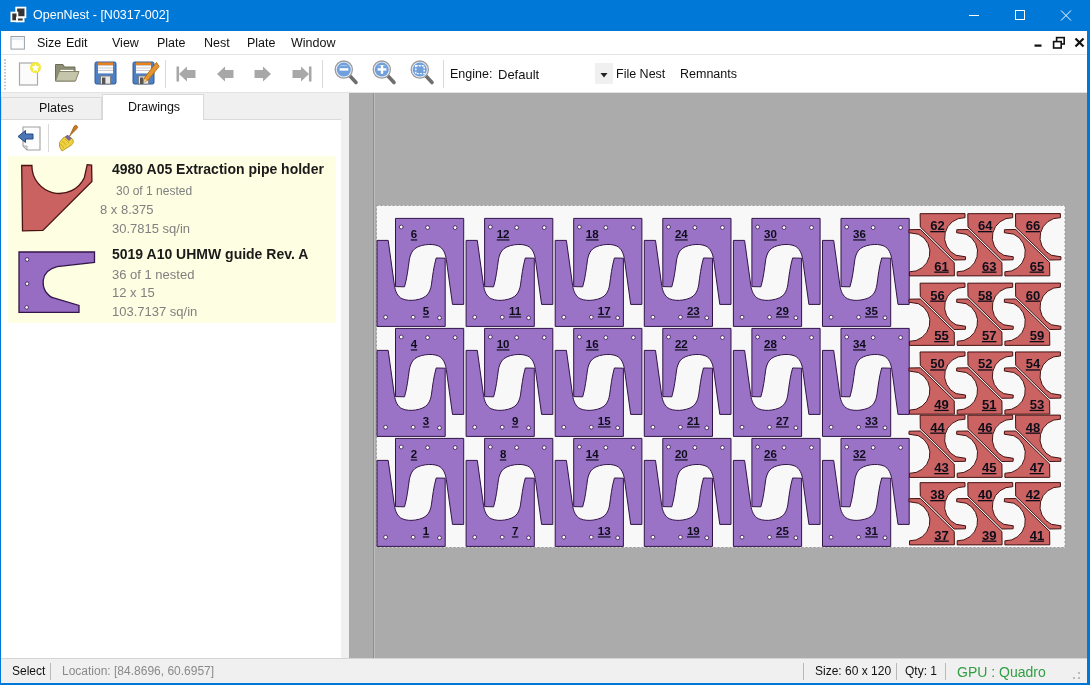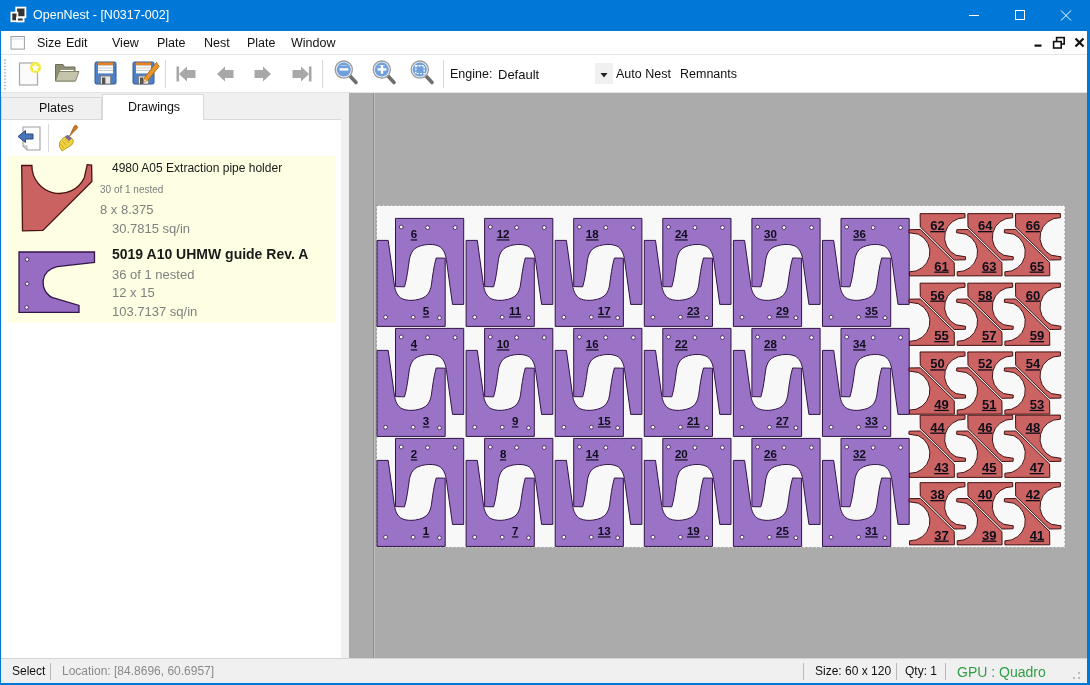--- a/index.html
+++ b/index.html
@@ -135,21 +135,21 @@
     <circle cx="9.8" cy="9.6" r="7" fill="#6fa0dc"></circle>
     <path d="M4.5 6.5 Q9.8 3.4 15.1 6.5 Q9.8 5.2 4.5 6.5 Z" fill="#cfe0f2"></path>
     <rect x="5.8" y="5.8" width="8.4" height="7.8" fill="none" stroke="#fff" stroke-width="1.4" stroke-dasharray="1.7 1.4"></rect>
   </svg>
 <div class="abs" style="left:450px;top:67px;font-size:12.5px;font-weight:normal;color:#111">Engine:</div>
 <div class="abs" style="left:498px;top:67px;font-size:13px;color:#111">Default</div>
 <div class="abs" style="left:595px;top:63px;width:18px;height:21px;background:#f0f0f0"></div>
 <svg class="abs" style="left:599px;top:72px" width="10" height="6" viewBox="0 0 10 6">
     <path d="M1.5 1 L8.5 1 L5 5.5 Z" fill="#222"></path>
   </svg>
-<div class="abs" style="left:616px;top:67px;font-size:12.5px;color:#111">Auto Nest</div>
+<div class="abs" style="left:616px;top:67px;font-size:12.5px;color:#111">File Nest</div>
 <div class="abs" style="left:680px;top:67px;font-size:12.5px;color:#111">Remnants</div>
 <div class="abs" style="left:0;top:93px;width:341px;height:565px;background:#fff"></div>
 <div class="abs" style="left:341px;top:93px;width:9px;height:565px;background:#f0f0f0"></div>
 <div class="abs" style="left:0;top:93px;width:341px;height:27px;background:#f0f0f0;border-bottom:1px solid #d9d9d9"></div>
 <div class="abs" style="left:1px;top:97px;width:101px;height:22px;background:#f0f0f0;border:1px solid #d9d9d9;border-bottom:none"></div>
 <div class="abs" style="left:39px;top:101px;font-size:12.5px;color:#111">Plates</div>
 <div class="abs" style="left:102px;top:94px;width:102px;height:26px;background:#fff;border:1px solid #d9d9d9;border-bottom:none"></div>
 <div class="abs" style="left:128px;top:100px;font-size:12.5px;color:#111">Drawings</div>
 <svg class="abs" style="left:16px;top:125px" width="27" height="27" viewBox="0 0 27 27">
     <path d="M7 2 L24 2 L24 25 L11 25 L7 21 Z" fill="#fdfdfd" stroke="#a0a0a0" stroke-width="1.1"></path>
@@ -166,22 +166,22 @@
 <div class="abs" style="left:8px;top:156px;width:328px;height:167px;background:#fdfee2"></div>
 <svg class="abs" style="left:21px;top:164px" width="72" height="68" viewBox="-0.7 -0.7 72 68">
     <path d="M0 0.8 L10.2 0.8 A27.5 27.5 0 0 0 62.7 12.7 L65.5 0 L69.9 0.3 L70.2 16.7 L21.2 65.7 L0.8 66.1 Z" fill="#cb6262" stroke="#4a1111" stroke-width="1.3"></path>
   </svg>
 <svg class="abs" style="left:18px;top:251px" width="78" height="63" viewBox="-1 -1 78 63">
     <path d="M0 0 L75.5 0 L75.5 10.3 L38.2 14.6 C31.5 16.3 25.3 20.5 24.3 28 C23.8 33 25.5 38.5 28.2 41.5 C30.2 43.8 32.5 45.9 34.7 45.8 L60 53.4 L60 60.4 L0 60.4 Z" fill="#976cc3" stroke="#33154a" stroke-width="1.3"></path>
     <circle cx="8.1" cy="7.5" r="1.8" fill="#fff" stroke="#33154a" stroke-width="0.8"></circle>
     <circle cx="8.1" cy="31.7" r="1.8" fill="#fff" stroke="#33154a" stroke-width="0.8"></circle>
     <circle cx="7.7" cy="55.4" r="1.8" fill="#fff" stroke="#33154a" stroke-width="0.8"></circle>
   </svg>
-<div class="abs" style="left:112px;top:161px;font-size:12px;font-weight:normal;color:#1a1a1a">4980 A05 Extraction pipe holder</div>
-<div class="abs" style="left:100px;top:184px;font-size:10px;color:#808080">30 of 1 nested</div>
+<div class="abs" style="left:112px;top:161px;font-size:14px;font-weight:bold;color:#1a1a1a">4980 A05 Extraction pipe holder</div>
+<div class="abs" style="left:116px;top:184px;font-size:12px;color:#808080">30 of 1 nested</div>
 <div class="abs" style="left:100px;top:202px;font-size:13px;color:#808080">8 x 8.375</div>
 <div class="abs" style="left:112px;top:221px;font-size:13px;color:#808080">30.7815 sq/in</div>
 <div class="abs" style="left:112px;top:246px;font-size:14px;font-weight:bold;color:#1a1a1a">5019 A10 UHMW guide Rev. A</div>
 <div class="abs" style="left:112px;top:267px;font-size:13px;color:#808080">36 of 1 nested</div>
 <div class="abs" style="left:112px;top:285px;font-size:13px;color:#808080">12 x 15</div>
 <div class="abs" style="left:112px;top:304px;font-size:13px;color:#808080">103.7137 sq/in</div>
 <svg style="position:absolute;left:349px;top:93px" width="741" height="565" viewBox="349 93 741 565">
     <defs>
       <g id="pb">
         <path d="M0 0 L11.2 0 L17.4 44.9 C18.3 51 20.5 56 25 58.3 C29 60.1 34 60.3 38.5 59.6 C44 58.7 48.5 57 51 53.5 C52.8 51 53.8 48 54.4 44.5 C55.6 36 56.6 26.5 59.2 17.6 L68.2 17.8 L68.2 86 L0 86 Z" fill="#9a73c6" stroke="#321447" stroke-width="1"></path>

